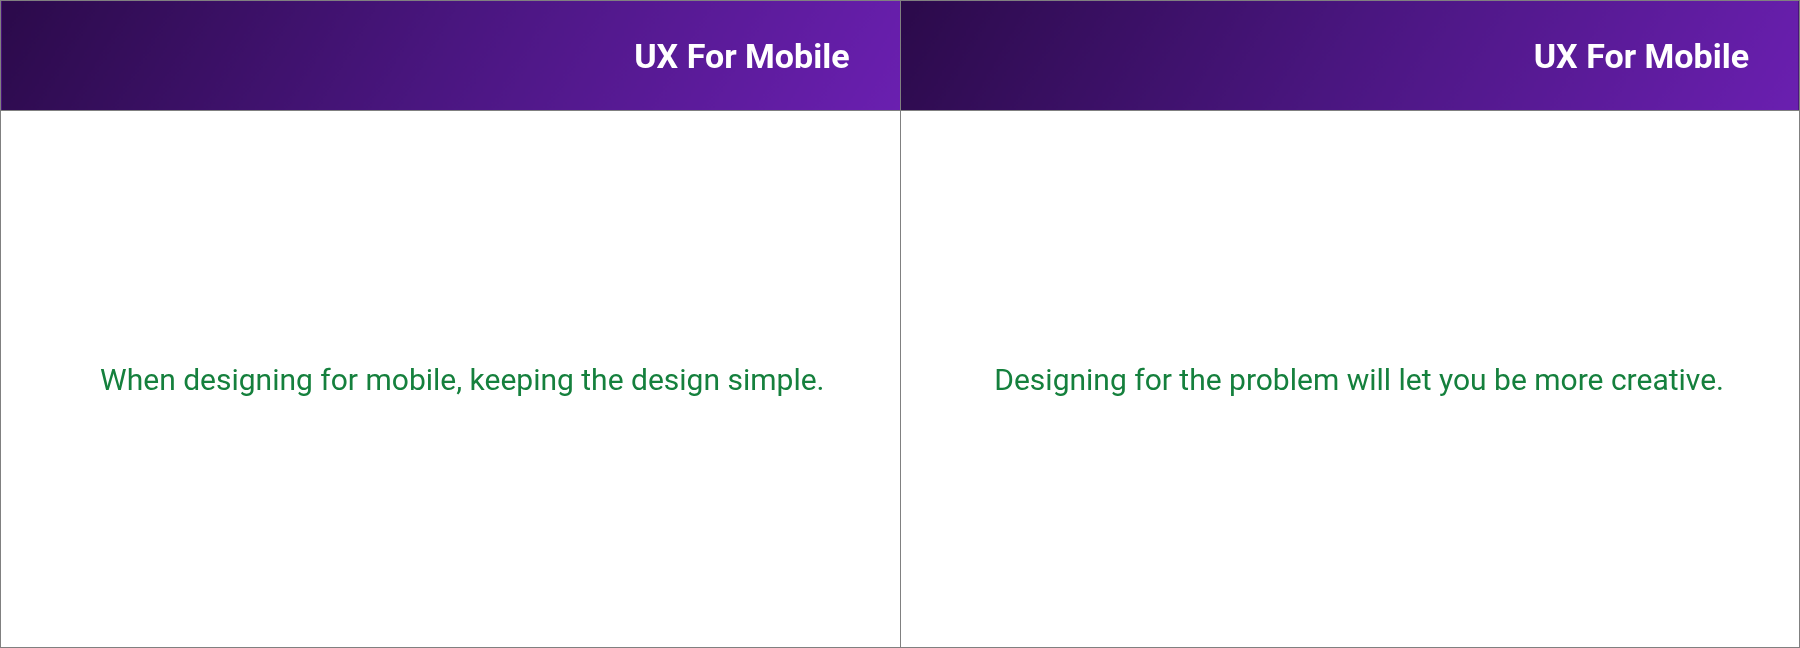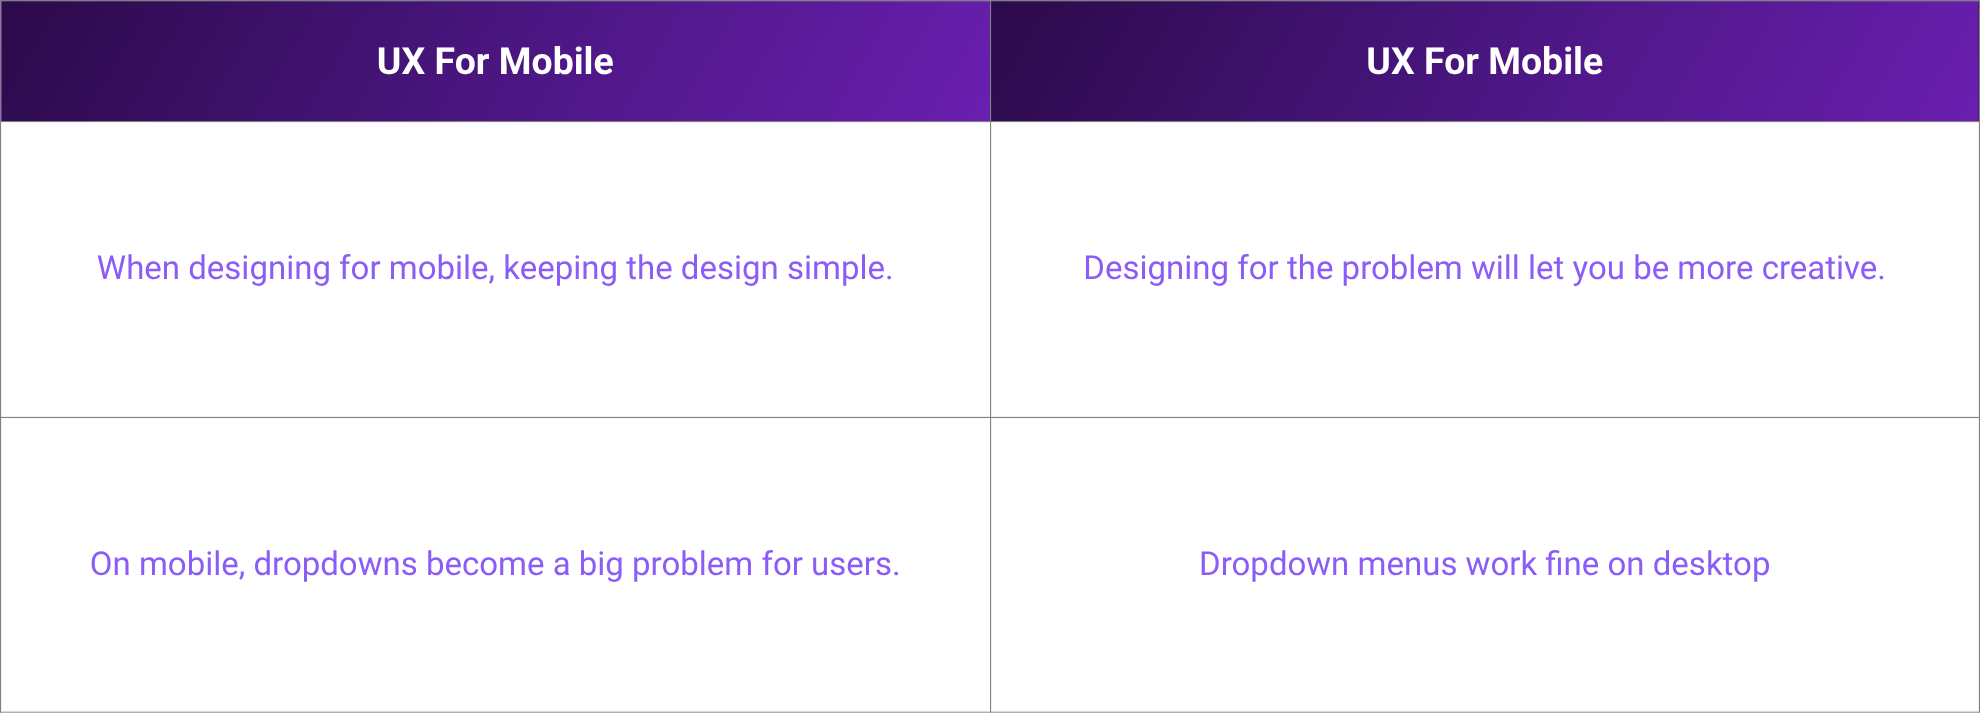--- a/index.html
+++ b/index.html
@@ -16,36 +16,36 @@
   .comparison-table {
     width: 100%;
     height: 100%;
     border-collapse: collapse;
     border: 1px solid #808080;
   }
   .comparison-table th,
   .comparison-table td {
     border: 1px solid #808080;
     vertical-align: middle;
-    text-align: center;
+    text-align: right;
   }
   .comparison-table th {
     background: linear-gradient(120deg, #2b0a4a 0%, #4a1680 50%, #6a1fb0 100%);
     color: #ffffff;
     font-weight: 700;
     font-size: 34px;
     padding: 32px 50px;
     height: 110px;
   }
   .comparison-table td {
-    color: #8b5cf6;
+    color: #15803d;
     font-size: 30px;
     line-height: 1.5;
     font-weight: 400;
-    padding: 36px 36px;
+    padding: 36px 75px;
     height: 167px;
     background: #ffffff;
   }
   .col-mobile {
     width: 50%;
   }
   .col-desktop {
     width: 50%;
   }
 </style>
@@ -57,18 +57,14 @@
     <tr>
       <th class="col-mobile">UX For Mobile</th>
       <th class="col-desktop">UX For Mobile</th>
     </tr>
   </thead>
   <tbody>
     <tr>
       <td>When designing for mobile, keeping the design simple.</td>
       <td>Designing for the problem will let you be more creative.</td>
     </tr>
-    <tr>
-      <td>On mobile, dropdowns become a big problem for users.</td>
-      <td>Dropdown menus work fine on desktop</td>
-    </tr>
   </tbody>
 </table>
 
 </body></html>

